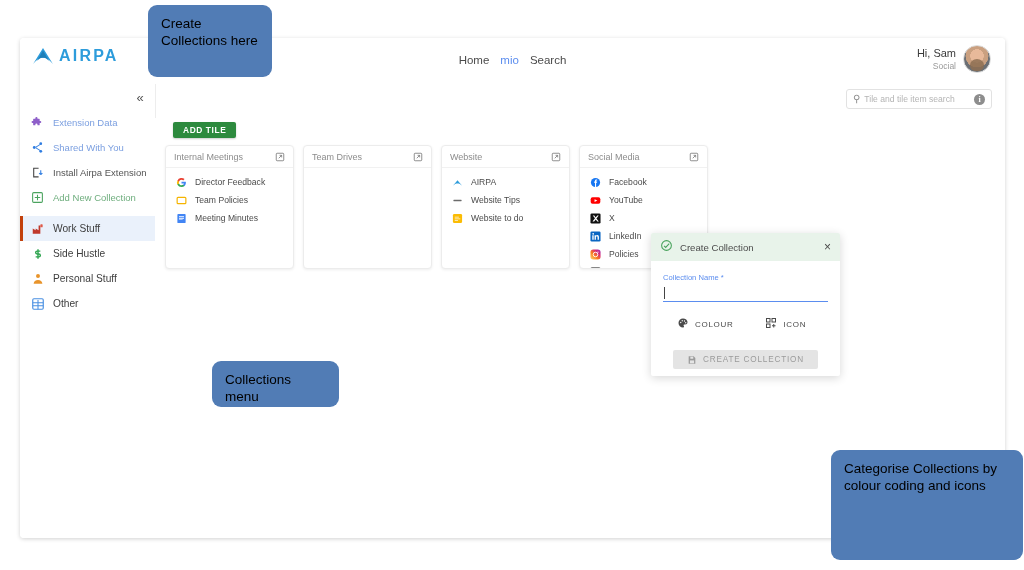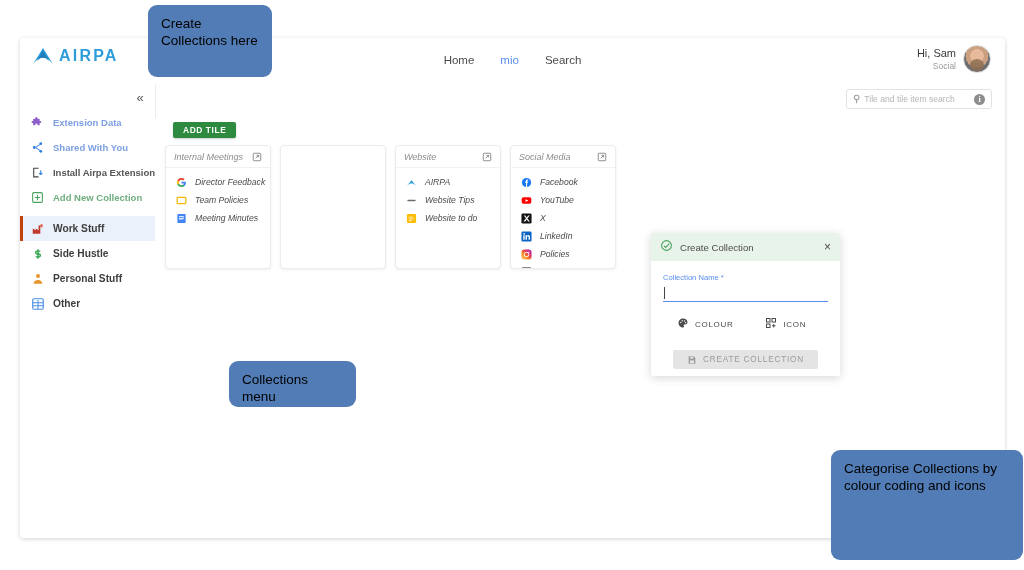--- a/index.html
+++ b/index.html
@@ -24,21 +24,21 @@
     background:#fff;border-bottom:1px solid #ececec;
   }
   #logo{
     position:absolute;left:12px;top:9px;display:flex;align-items:center;gap:5px;
   }
   #logo .mark{width:22px;height:18px;display:block;}
   #logo .wordmark{
     font-size:16px;letter-spacing:2.2px;font-weight:700;color:#2d9cdb;
   }
   #topnav{
-    position:absolute;left:0;right:0;top:16px;display:flex;justify-content:center;gap:26px;
+    position:absolute;left:0;right:0;top:16px;display:flex;justify-content:center;gap:11px;
     font-size:11.5px;color:#4b4b4b;
   }
   #topnav .nav-link{cursor:pointer;}
   #topnav .nav-link.active{color:#5b8def;}
   #userbox{
     position:absolute;right:14px;top:7px;display:flex;align-items:center;gap:7px;
   }
   #userbox .utext{text-align:right;line-height:1.25;}
   #userbox .uname{font-size:11px;color:#3b3b3b;font-weight:400;}
   #userbox .usub{font-size:8.5px;color:#9a9a9a;}
@@ -73,41 +73,41 @@
     border-right:1px solid #ededed;
   }
   #collapse-btn{
     position:absolute;right:6px;top:4px;width:18px;height:18px;color:#555;
     font-size:13px;display:flex;align-items:center;justify-content:center;cursor:pointer;
   }
   #sidebar-list{position:absolute;left:0;top:26px;width:100%;}
   .side-item{
     display:flex;align-items:center;gap:8px;height:25px;padding-left:10px;box-sizing:border-box;cursor:pointer;
   }
-  .side-item .sl{font-size:9.5px;white-space:nowrap;font-weight:bold;}
+  .side-item .sl{font-size:9.5px;white-space:nowrap;}
   .side-item.muted .sl{color:#7b9fe0;}
   .side-item.muted.g .sl{color:#6fae7e;}
   .side-item.muted.k .sl{color:#555;}
   .side-item.main .sl{color:#3d3d3d;font-size:10.2px;}
   .side-item.selected{background:#eaf1fb;border-left:3px solid #c2410c;padding-left:7px;}
   .side-gap{height:6px;}
   .sicon-box{width:15px;height:15px;display:flex;align-items:center;justify-content:center;}
   .sicon-box svg{display:block;}
   
   #canvas{position:absolute;left:135px;top:80px;right:0;bottom:0;background:#fff;}
   #add-tile-btn{
     position:absolute;left:18px;top:4px;height:16px;padding:0 10px;background:#2d8a3e;color:#fff;
     font-size:8.4px;font-weight:700;letter-spacing:.6px;border-radius:2px;
     display:flex;align-items:center;justify-content:center;cursor:pointer;
     box-shadow:0 1px 2px rgba(0,0,0,.2);
   }
   #tiles{position:absolute;left:10px;top:27px;display:flex;gap:9px;}
   .tile{
-    width:106px;height:124px;background:#fff;border:1px solid #ececec;border-radius:4px;
-    box-shadow:0 1px 3px rgba(0,0,0,.07);box-sizing:border-box;overflow:hidden;font-style:italic;
+    width:129px;height:124px;background:#fff;border:1px solid #ececec;border-radius:4px;
+    box-shadow:0 1px 3px rgba(0,0,0,.07);box-sizing:border-box;overflow:hidden;
   }
   .tile-head{
     height:22px;display:flex;align-items:center;justify-content:space-between;
     padding:0 8px;border-bottom:1px solid #f1f1f1;box-sizing:border-box;
   }
   .tile-title{font-size:9px;color:#8c8c8c;}
   .tile-ext{color:#7b7b7b;display:flex;align-items:center;cursor:pointer;}
   .tile-body{padding:5px 0 0 0;}
   .tile-row{display:flex;align-items:center;gap:8px;height:18px;padding-left:10px;cursor:pointer;}
   .tile-row .rl{font-size:8.6px;color:#4a4a4a;white-space:nowrap;}
@@ -138,21 +138,21 @@
     margin:17px 10px 0 10px;height:19px;background:#e4e4e4;border-radius:2px;
     display:flex;align-items:center;justify-content:center;gap:6px;cursor:pointer;
   }
   #create-btn .ct{font-size:8.2px;color:#9b9b9b;letter-spacing:.8px;}
   
   .callout{
     position:absolute;background:#517cb5;color:#000000;border-radius:9px;
     font-size:13.5px;line-height:1.28;padding:10px 13px;box-sizing:border-box;
   }
   #callout-create{left:148px;top:5px;width:124px;height:72px;}
-  #callout-menu{left:229px;top:361px;width:127px;height:46px;}
+  #callout-menu{left:212px;top:361px;width:127px;height:46px;}
   #callout-cat{left:831px;top:450px;width:192px;height:110px;}
   svg.arrow{position:absolute;left:0;top:0;pointer-events:none;}
 </style>
 </head>
 <body>
 
 <svg class="arrow" width="1024" height="570">
   <polygon points="212,74 248,74 176,128 156,128" fill="#517cb5"></polygon>
   <polygon points="150,135 168,132 288,362 262,362" fill="#517cb5"></polygon>
   <polygon points="838,462 880,462 724,330 712,338" fill="#517cb5"></polygon>
@@ -325,20 +325,29 @@
                   <rect x="3" y="2" width="18" height="20" rx="2" fill="#4285F4"></rect>
                   <path d="M6.5 7h11v2h-11zM6.5 11h11v1.4h-11zM6.5 14h8v1.4h-8z" fill="#fff"></path>
                 </svg>
             </span>
             <span class="rl">Meeting Minutes</span>
           </div>
         </div>
       </div>
 
       <div class="tile">
+        <div class="tile-head">
+          <span class="tile-title">Team Drives</span>
+          <span class="tile-ext">
+            <svg width="10" height="10" viewBox="0 0 24 24" fill="none" stroke="#7b7b7b" stroke-width="2">
+                <rect x="3" y="3" width="18" height="18" rx="2"></rect>
+                <path d="M9 15l7-7M11 8h5v5"></path>
+              </svg>
+          </span>
+        </div>
       </div>
 
       <div class="tile">
         <div class="tile-head">
           <span class="tile-title">Website</span>
           <span class="tile-ext">
             <svg width="10" height="10" viewBox="0 0 24 24" fill="none" stroke="#7b7b7b" stroke-width="2">
                 <rect x="3" y="3" width="18" height="18" rx="2"></rect>
                 <path d="M9 15l7-7M11 8h5v5"></path>
               </svg>

